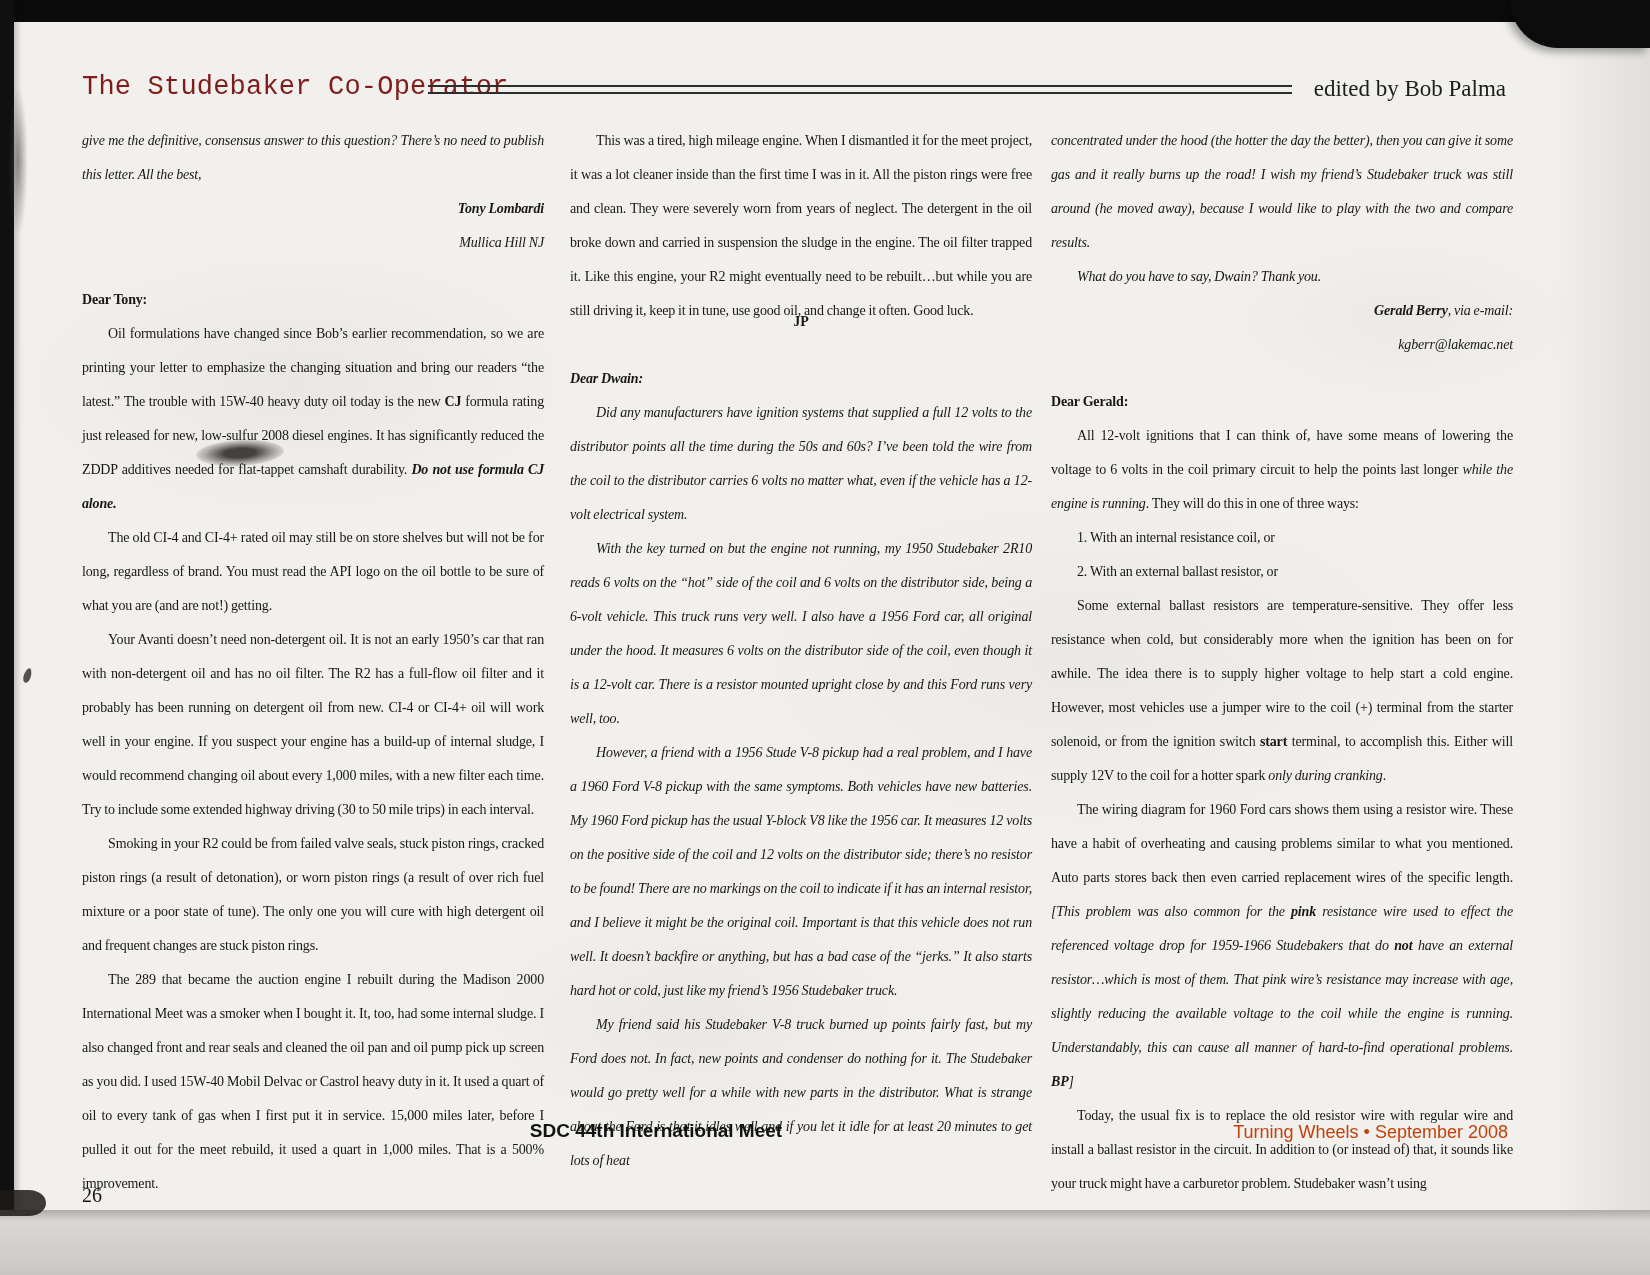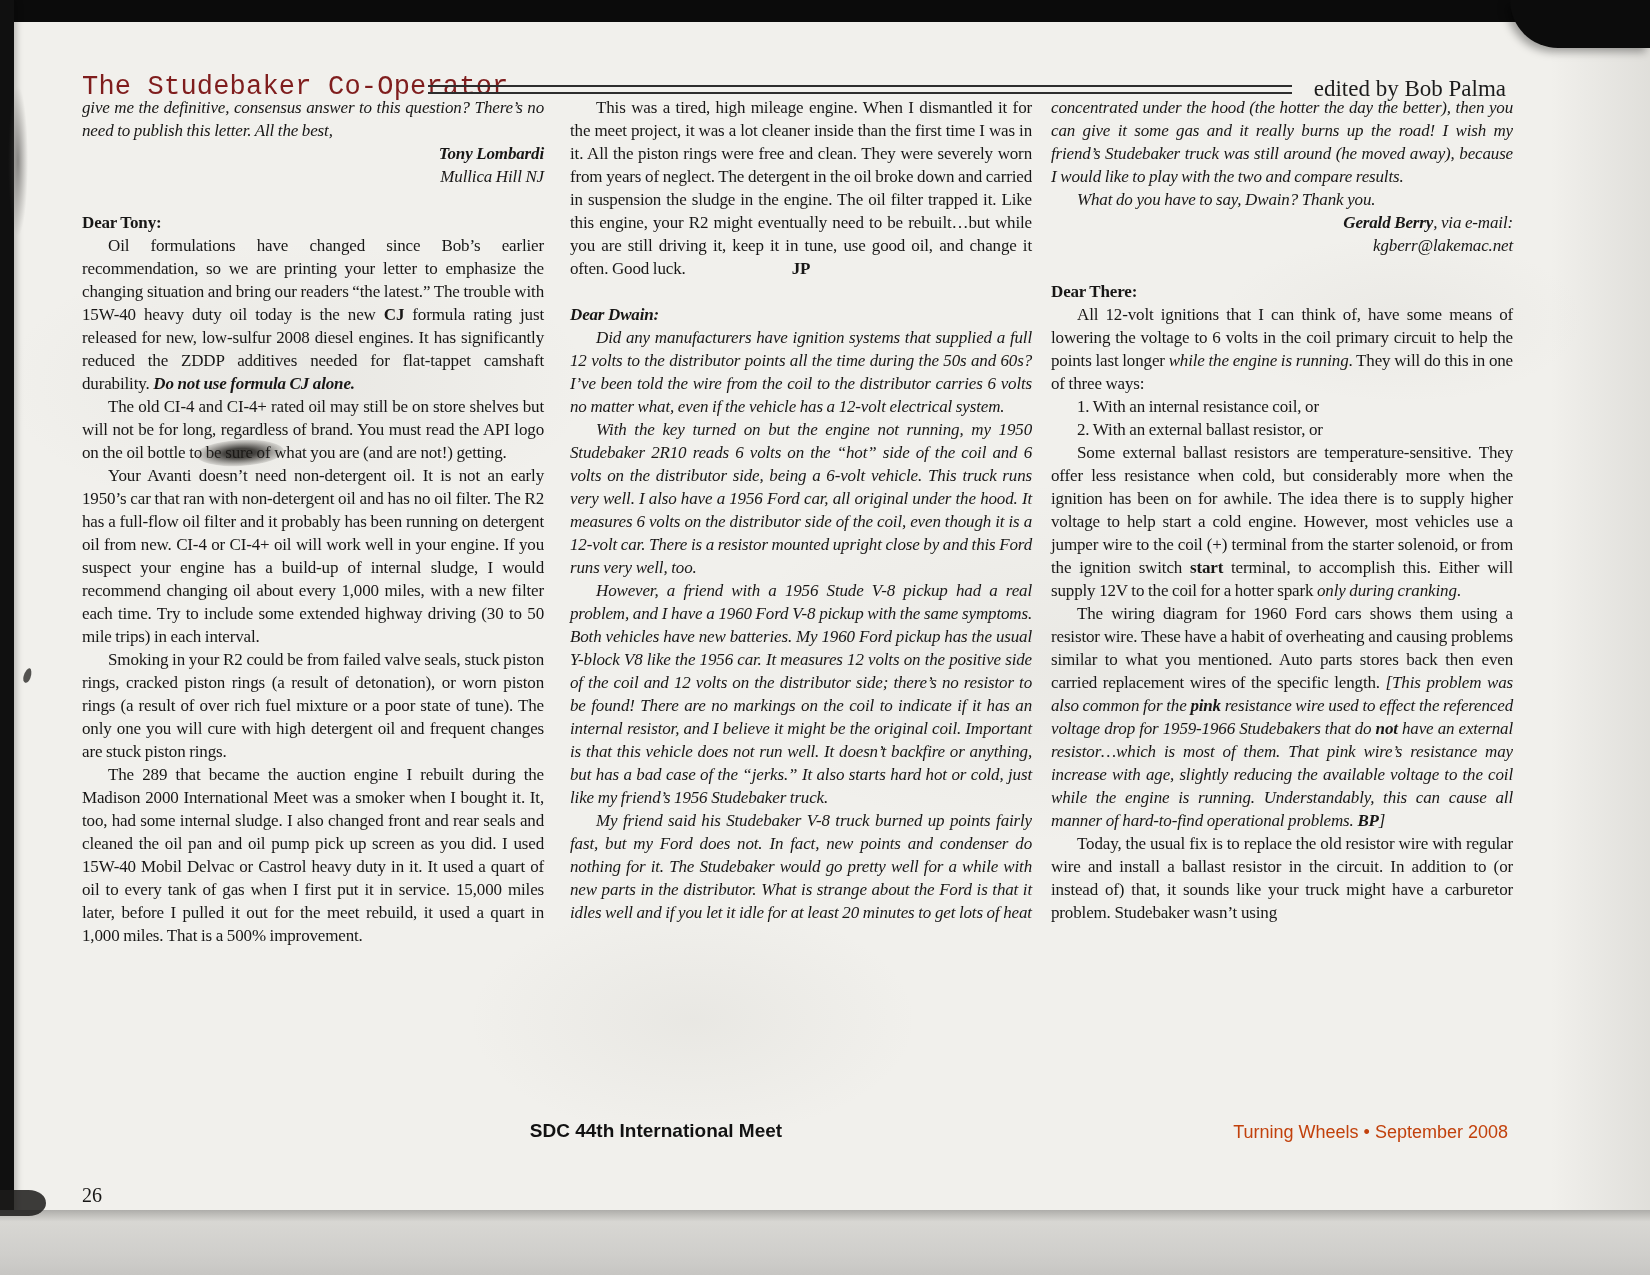--- a/index.html
+++ b/index.html
@@ -37,21 +37,21 @@
     background:radial-gradient(ellipse at center, rgba(25,23,20,0.8) 25%, rgba(45,42,38,0.35) 55%, transparent 78%);
     border-radius:50%;transform:rotate(-3deg);}
   
   .header-title{position:absolute;left:82px;top:72px;font-family:Liberation Mono, monospace;
     font-size:27px;color:#7f1d1d;letter-spacing:0.2px;}
   .header-rule{position:absolute;left:428px;top:85px;width:864px;height:5px;
     border-top:2.5px solid #2d2d2d;border-bottom:2.5px solid #2d2d2d;}
   .edited-by{position:absolute;right:144px;top:76px;font-family:Liberation Serif, serif;
     font-size:23px;color:#1c1c1c;}
   
-  .col{position:absolute;top:96px;width:462px;font-size:17px;line-height:23px;
+  .col{position:absolute;top:124px;width:462px;font-size:14px;line-height:34px;
     letter-spacing:-0.15px;word-spacing:-0.4px;}
   .col-1{left:82px;}
   .col-2{left:570px;}
   .col-3{left:1051px;}
   .block{margin:0;text-align:justify;}
   .indent{text-indent:26px;}
   .right{text-align:right;}
   .spacer{height:23px;}
   .pullup{margin-top:-23.5px;text-align:center;}
   .seg-b{font-weight:bold;}
@@ -102,21 +102,21 @@
     <div class="block indent"><span class="seg-i">With the key turned on but the engine not running, my 1950 Studebaker 2R10 reads 6 volts on the “hot” side of the coil and 6 volts on the distributor side, being a 6-volt vehicle. This truck runs very well. I also have a 1956 Ford car, all original under the hood. It measures 6 volts on the distributor side of the coil, even though it is a 12-volt car. There is a resistor mounted upright close by and this Ford runs very well, too.</span></div>
     <div class="block indent"><span class="seg-i">However, a friend with a 1956 Stude V-8 pickup had a real problem, and I have a 1960 Ford V-8 pickup with the same symptoms. Both vehicles have new batteries. My 1960 Ford pickup has the usual Y-block V8 like the 1956 car. It measures 12 volts on the positive side of the coil and 12 volts on the distributor side; there’s no resistor to be found! There are no markings on the coil to indicate if it has an internal resistor, and I believe it might be the original coil. Important is that this vehicle does not run well. It doesn’t backfire or anything, but has a bad case of the “jerks.” It also starts hard hot or cold, just like my friend’s 1956 Studebaker truck.</span></div>
     <div class="block indent"><span class="seg-i">My friend said his Studebaker V-8 truck burned up points fairly fast, but my Ford does not. In fact, new points and condenser do nothing for it. The Studebaker would go pretty well for a while with new parts in the distributor. What is strange about the Ford is that it idles well and if you let it idle for at least 20 minutes to get lots of heat</span></div>
   </div>
 <div class="col col-3">
     <div class="block"><span class="seg-i">concentrated under the hood (the hotter the day the better), then you can give it some gas and it really burns up the road! I wish my friend’s Studebaker truck was still around (he moved away), because I would like to play with the two and compare results.</span></div>
     <div class="block indent"><span class="seg-i">What do you have to say, Dwain? Thank you.</span></div>
     <div class="block right"><span class="seg-bi">Gerald Berry</span><span class="seg-i">, via e-mail:</span></div>
     <div class="block right"><span class="seg-i">kgberr@lakemac.net</span></div>
     <div class="block spacer"></div>
-    <div class="block"><span class="seg-b">Dear There:</span></div>
+    <div class="block"><span class="seg-b">Dear Gerald:</span></div>
     <div class="block indent"><span>All 12-volt ignitions that I can think of, have some means of lowering the voltage to 6 volts in the coil primary circuit to help the points last longer </span><span class="seg-i">while the engine is running</span><span>. They will do this in one of three ways:</span></div>
     <div class="block indent"><span>1. With an internal resistance coil, or</span></div>
     <div class="block indent"><span>2. With an external ballast resistor, or</span></div>
     <div class="block indent"><span>Some external ballast resistors are temperature-sensitive. They offer less resistance when cold, but considerably more when the ignition has been on for awhile. The idea there is to supply higher voltage to help start a cold engine. However, most vehicles use a jumper wire to the coil (+) terminal from the starter solenoid, or from the ignition switch </span><span class="seg-b">start</span><span> terminal, to accomplish this. Either will supply 12V to the coil for a hotter spark </span><span class="seg-i">only during cranking</span><span>.</span></div>
     <div class="block indent"><span>The wiring diagram for 1960 Ford cars shows them using a resistor wire. These have a habit of overheating and causing problems similar to what you mentioned. Auto parts stores back then even carried replacement wires of the specific length. </span><span class="seg-i">[This problem was also common for the </span><span class="seg-bi">pink</span><span class="seg-i"> resistance wire used to effect the referenced voltage drop for 1959-1966 Studebakers that do </span><span class="seg-bi">not</span><span class="seg-i"> have an external resistor…which is most of them. That pink wire’s resistance may increase with age, slightly reducing the available voltage to the coil while the engine is running. Understandably, this can cause all manner of hard-to-find operational problems. </span><span class="seg-bi">BP</span><span class="seg-i">]</span></div>
     <div class="block indent"><span>Today, the usual fix is to replace the old resistor wire with regular wire and install a ballast resistor in the circuit. In addition to (or instead of) that, it sounds like your truck might have a carburetor problem. Studebaker wasn’t using</span></div>
   </div>
 
 <div class="ink-smudge"></div>
 

